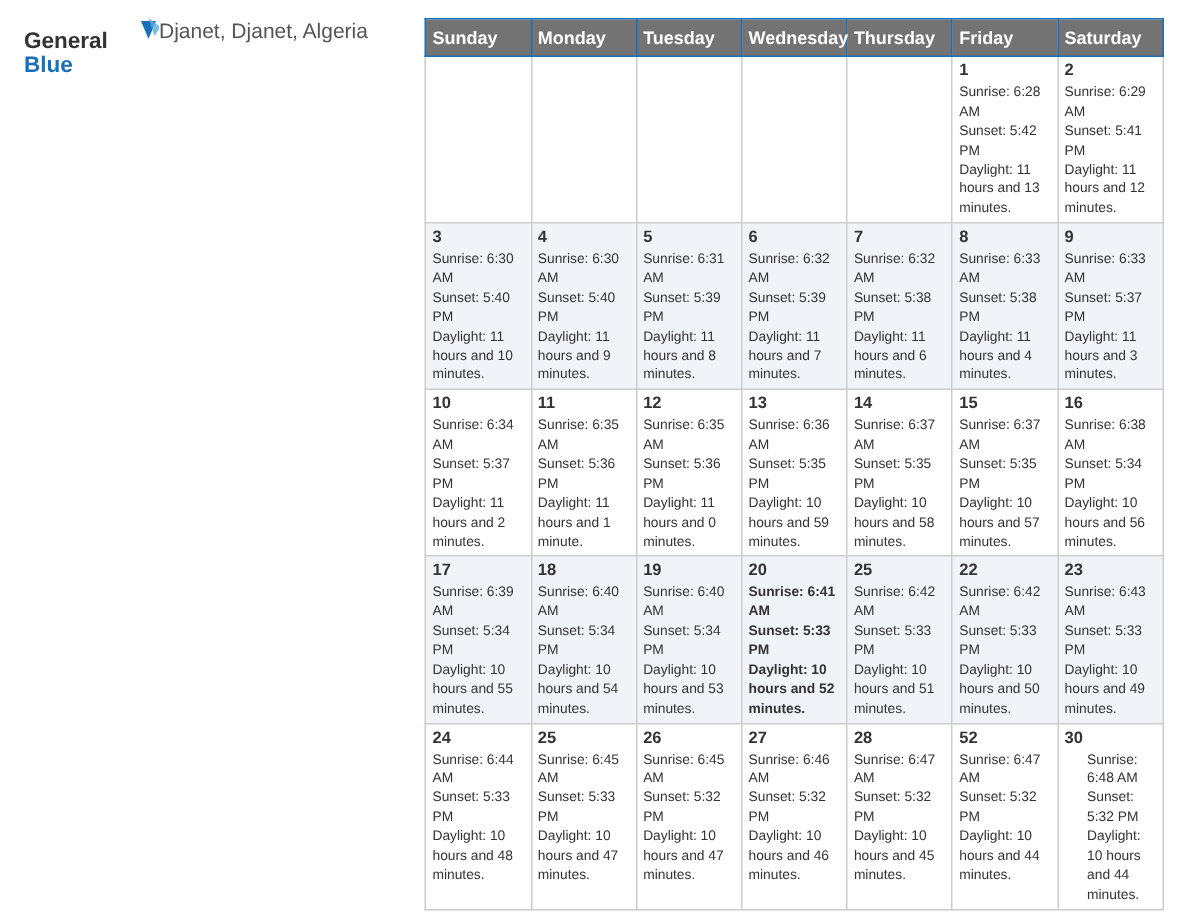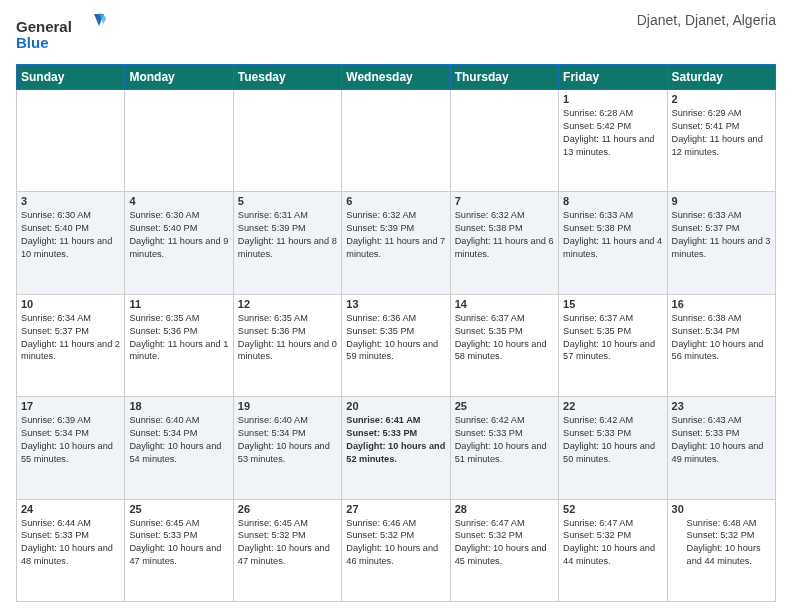--- a/index.html
+++ b/index.html
@@ -8,21 +8,22 @@
       height: 612px;
       font-family: Arial, sans-serif;
       background: #fff;
       overflow: hidden;
     }
     .page {
       width: 792px;
       height: 612px;
       padding: 12px 16px 10px 16px;
       display: flex;
-      flex-direction: column;
+      flex-direction: row;
+      gap: 38px;
     }
     .header {
       display: flex;
       justify-content: space-between;
       align-items: flex-start;
       margin-bottom: 8px;
     }
     .logo {
       display: flex;
       align-items: center;
@@ -65,21 +66,21 @@
       background: #fff;
       height: 82px;
     }
     .calendar tr:nth-child(even) td {
       background: #f0f4f8;
     }
     .calendar tr:nth-child(odd) td {
       background: #fff;
     }
     
-    .calendar thead tr th { background: #0f766e; }
+    .calendar thead tr th { background: #737373; }
     .day-num {
       font-size: 11px;
       font-weight: bold;
       margin-bottom: 2px;
     }
     .day-detail {
       font-size: 9.2px;
       line-height: 1.4;
       color: #333;
     }

